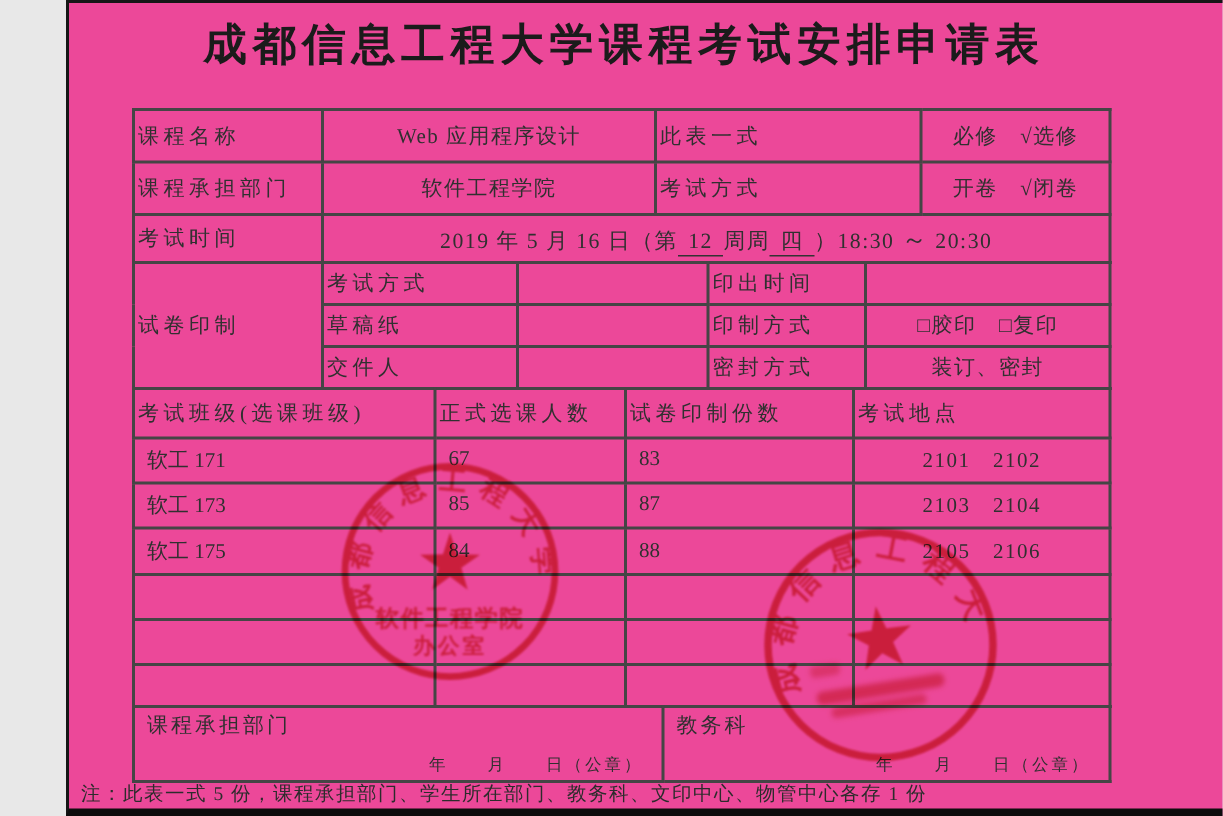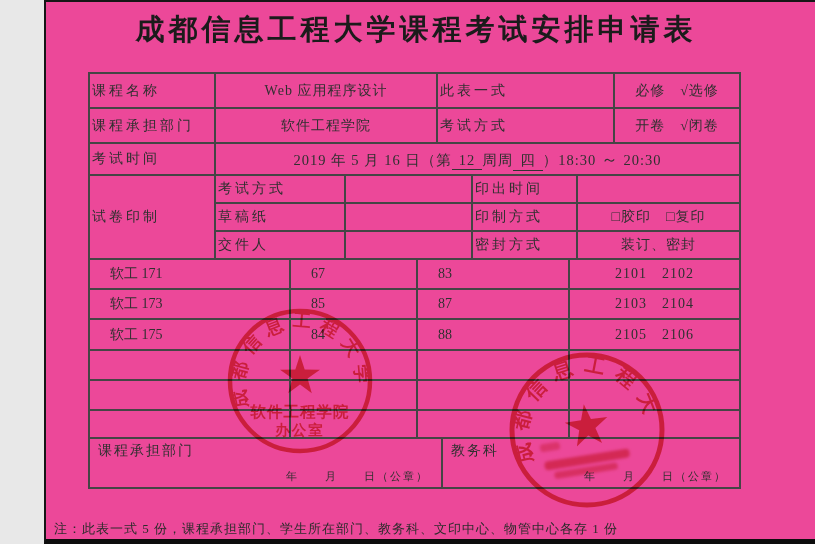--- a/index.html
+++ b/index.html
@@ -11,21 +11,21 @@
   }
   .title{
     position:absolute; top:8px; left:0; width:740px; text-align:center;
     font-size:29px; font-weight:bold; letter-spacing:4px; color:#1b1b1b;
   }
   .form{ position:absolute; left:42px; top:70px; width:651px; }
   table.sec{ border-collapse:collapse; table-layout:fixed; width:651px; }
   table.sec + table.sec{ margin-top:-2px; }
   td{
     border:2px solid #454545; font-size:14px; color:#303030;
-    padding:0 20px; vertical-align:middle; overflow:hidden; white-space:nowrap;
+    padding:0 8px; vertical-align:middle; overflow:hidden; white-space:nowrap;
   }
   td.lbl{ text-align:left; letter-spacing:3px; padding:0 2px;}
   td.val{ text-align:center; letter-spacing:1px;}
   td.left{ text-align:left; }
   td.blank{ padding:0; }
   .u{ display:inline-block; border-bottom:1.5px solid #333; padding:0 7px; }
   .timecell{ text-align:center; letter-spacing:1px; font-size:14.5px;}
   .tilde{ font-size:17px; }
   .sigcell{ vertical-align:top; padding:3px 8px; }
   .sigtop{ font-size:14px; letter-spacing:2px; }
@@ -107,20 +107,26 @@
       </table>
 
     <table class="sec">
       <colgroup>
           <col style="width:201px">
           <col style="width:127px">
           <col style="width:152px">
           <col style="width:171px">
         </colgroup>
       <tbody>
+          <tr style="height:33px">
+        <td class="lbl">考试班级(选课班级)</td>
+        <td class="lbl">正式选课人数</td>
+        <td class="lbl">试卷印制份数</td>
+        <td class="lbl">考试地点</td>
+      </tr>
       <tr style="height:30px">
         <td class="left">软工 171</td>
         <td class="left">67</td>
         <td class="left">83</td>
         <td class="val">2101　2102</td>
       </tr>
       <tr style="height:30px">
         <td class="left">软工 173</td>
         <td class="left">85</td>
         <td class="left">87</td>

